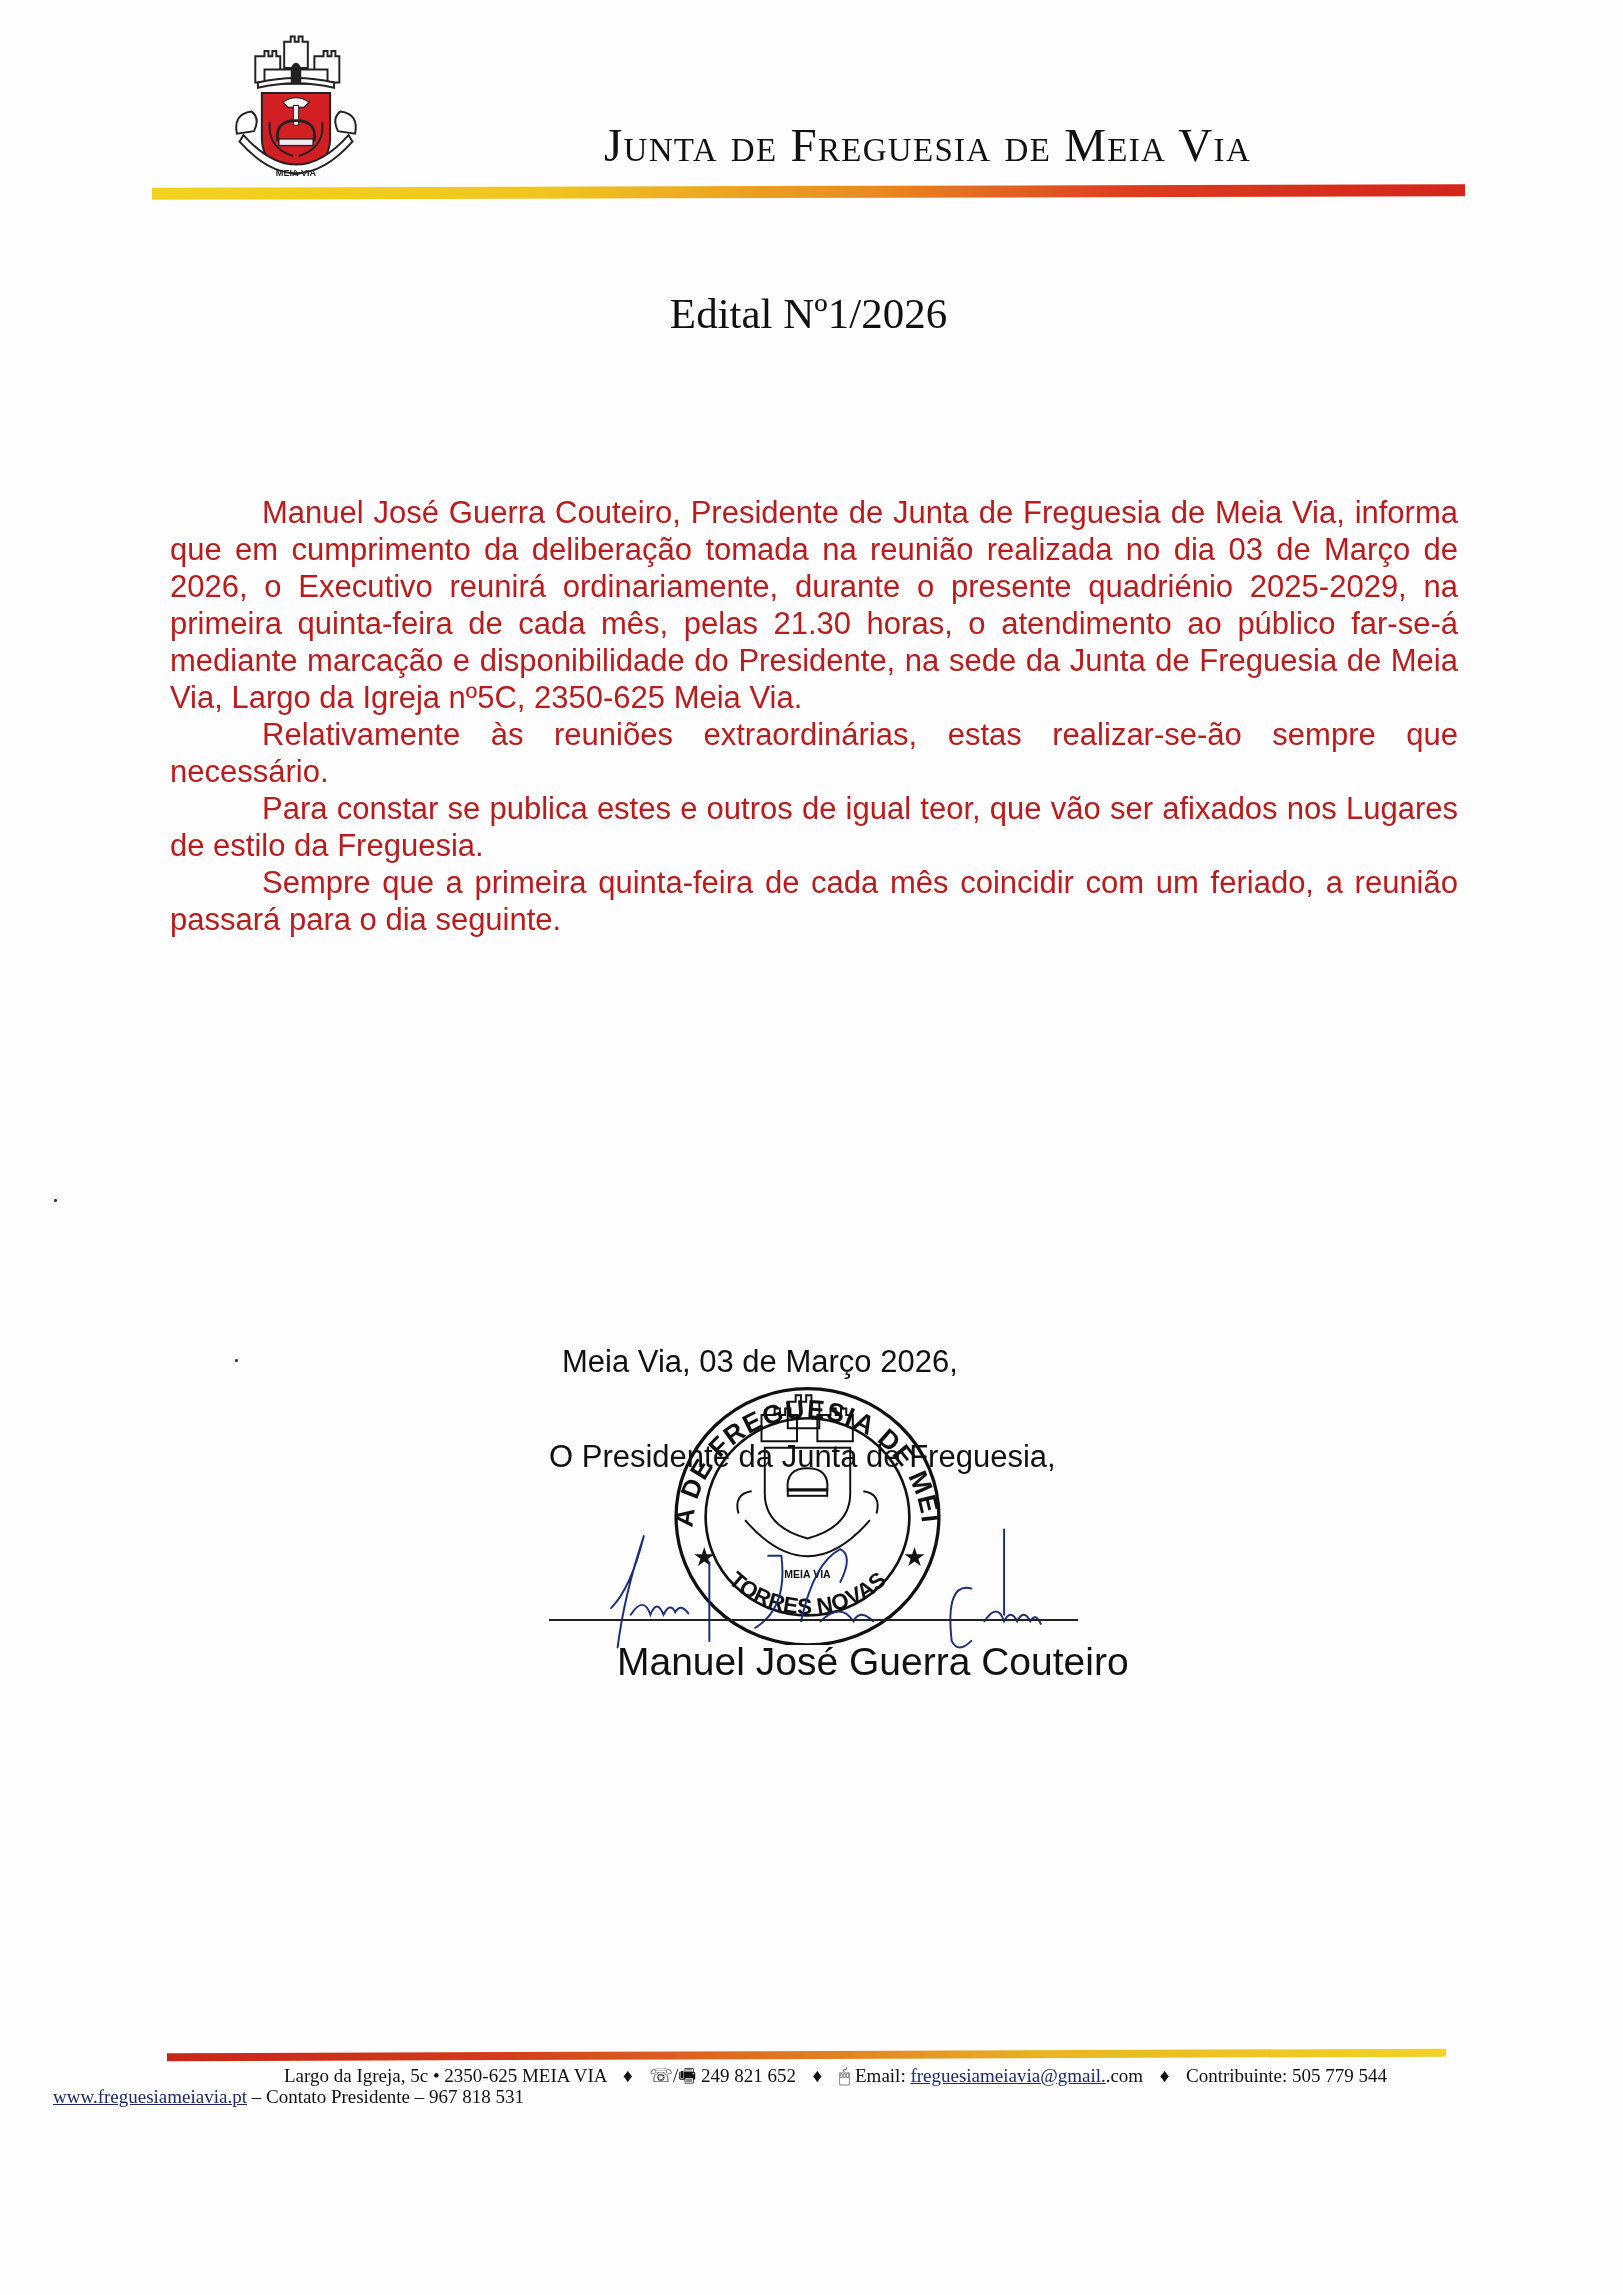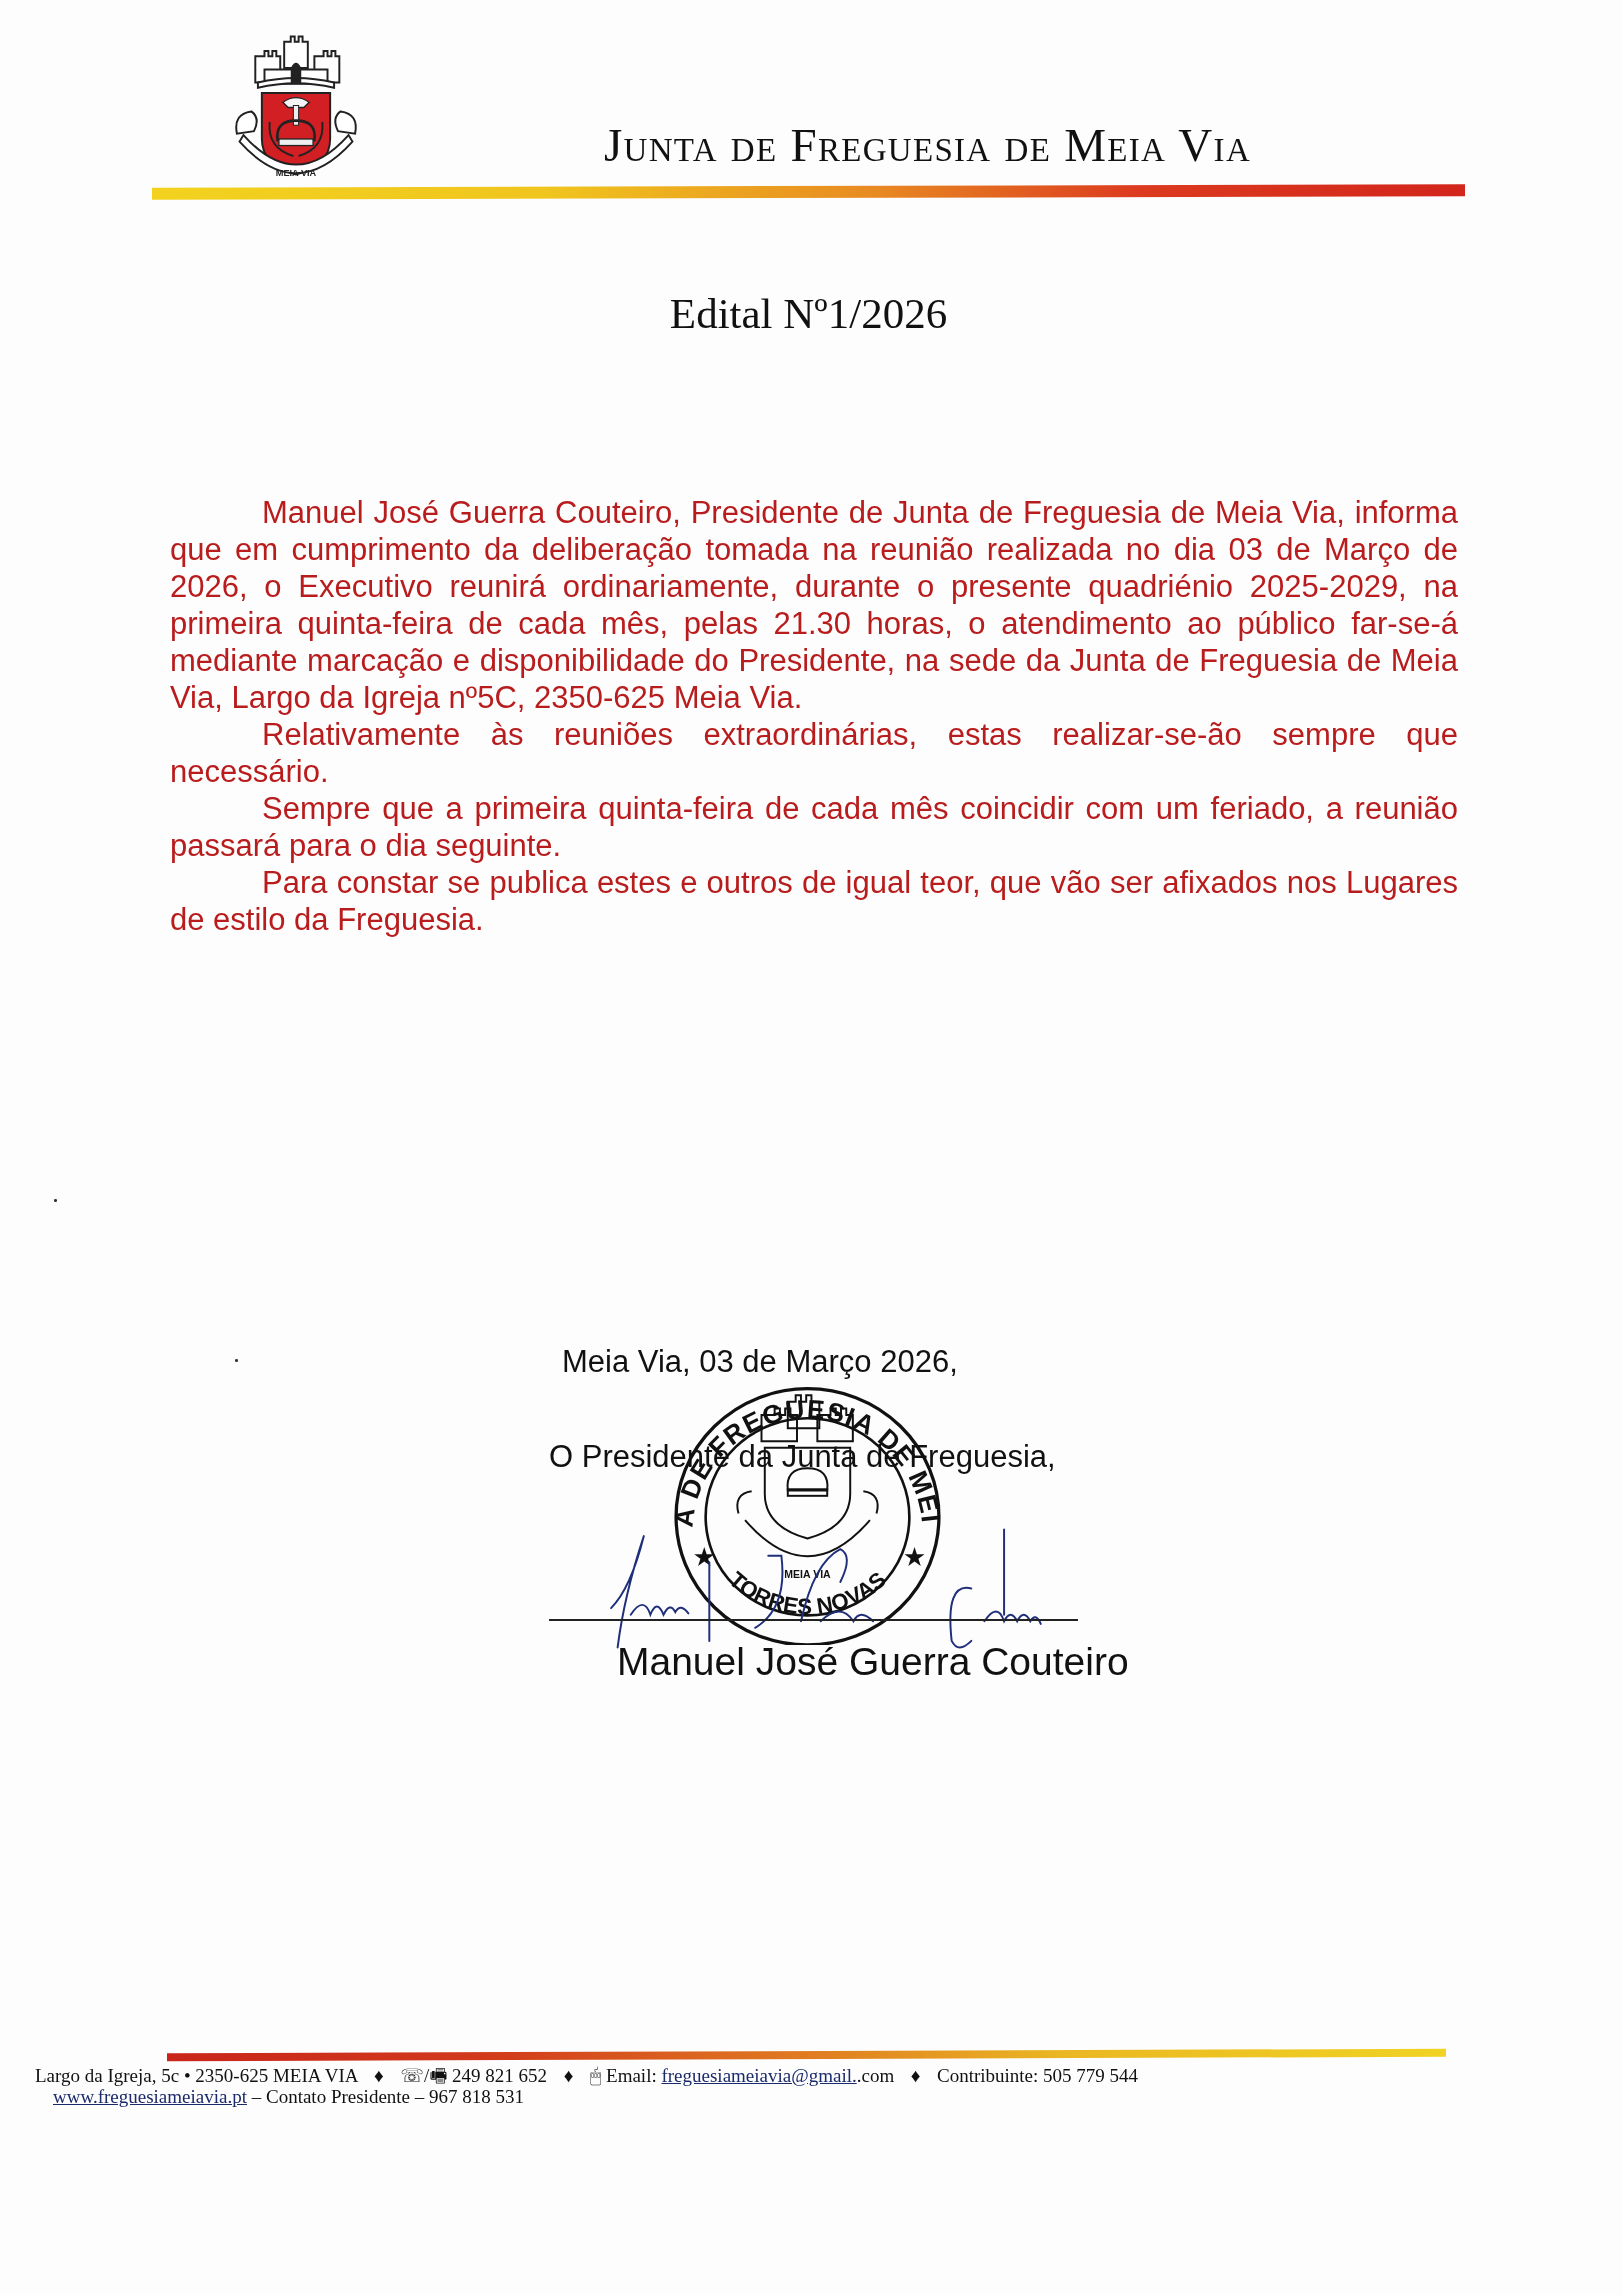--- a/index.html
+++ b/index.html
@@ -49,23 +49,23 @@
     #sign-line { left: 549px; top: 1619px; width: 529px; height: 2px; background: #222; }
     #sign-name { left: 617px; top: 1640px; font-size: 39px; white-space: nowrap; }
 
     
     #footer-band {
       left: 167px; top: 2051px; width: 1279px; height: 7.9px;
       background: linear-gradient(90deg, #c9261a 0%, #d23a1c 25%, #e07b21 50%, #eab722 70%, #f0d323 100%);
       transform: skewY(-0.2deg);
     }
     #footer-line1 {
-      left: 0; top: 2062px; width: 1623px; 
+      left: 0; top: 2062px; width: 1623px; text-align: center;
       font-family: "Liberation Serif", serif; font-size: 19px; white-space: nowrap;
-      padding-left: 35px; box-sizing: border-box;
+      padding-left: 48px; box-sizing: border-box;
     }
     #footer-line2 {
       left: 0; top: 2086px; width: 1623px; text-align: left;
       font-family: "Liberation Serif", serif; font-size: 19px; white-space: nowrap;
       padding-left: 53px; box-sizing: border-box;
     }
     .link { color: #1b2a6b; text-decoration: underline; }
     .sep { margin: 0 11.8px; }
     .speck { width: 2.6px; height: 2.6px; background: #333; border-radius: 50%; }
   </style>
@@ -101,22 +101,22 @@
 </div>
 
 <div id="org-title" class="abs">Junta de Freguesia de Meia Via</div>
 <div id="header-band" class="abs"></div>
 
 <div id="doc-title" class="abs">Edital Nº1/2026</div>
 
 <div id="body-text" class="abs">
   <p>Manuel José Guerra Couteiro, Presidente de Junta de Freguesia de Meia Via, informa que em cumprimento da deliberação tomada na reunião realizada no dia 03 de Março de 2026, o Executivo reunirá ordinariamente, durante o presente quadriénio 2025-2029, na primeira quinta-feira de cada mês, pelas 21.30 horas, o atendimento ao público far-se-á mediante marcação e disponibilidade do Presidente, na sede da Junta de Freguesia de Meia Via, Largo da Igreja nº5C, 2350-625 Meia Via.</p>
   <p>Relativamente às reuniões extraordinárias, estas realizar-se-ão sempre que necessário.</p>
+  <p>Para constar se publica estes e outros de igual teor, que vão ser afixados nos Lugares de estilo da Freguesia.</p>
   <p>Sempre que a primeira quinta-feira de cada mês coincidir com um feriado, a reunião passará para o dia seguinte.</p>
-  <p>Para constar se publica estes e outros de igual teor, que vão ser afixados nos Lugares de estilo da Freguesia.</p>
 </div>
 
 <div class="abs speck" style="left:54px; top:1199px;"></div>
 <div class="abs speck" style="left:235px; top:1359px;"></div>
 
 <div id="sign-date" class="abs">Meia Via, 03 de Março 2026,</div>
 <div id="sign-role" class="abs">O Presidente da Junta de Freguesia,</div>
 
 <div id="stamp" class="abs">
   <svg width="309" height="276" viewBox="0 0 470 420">

